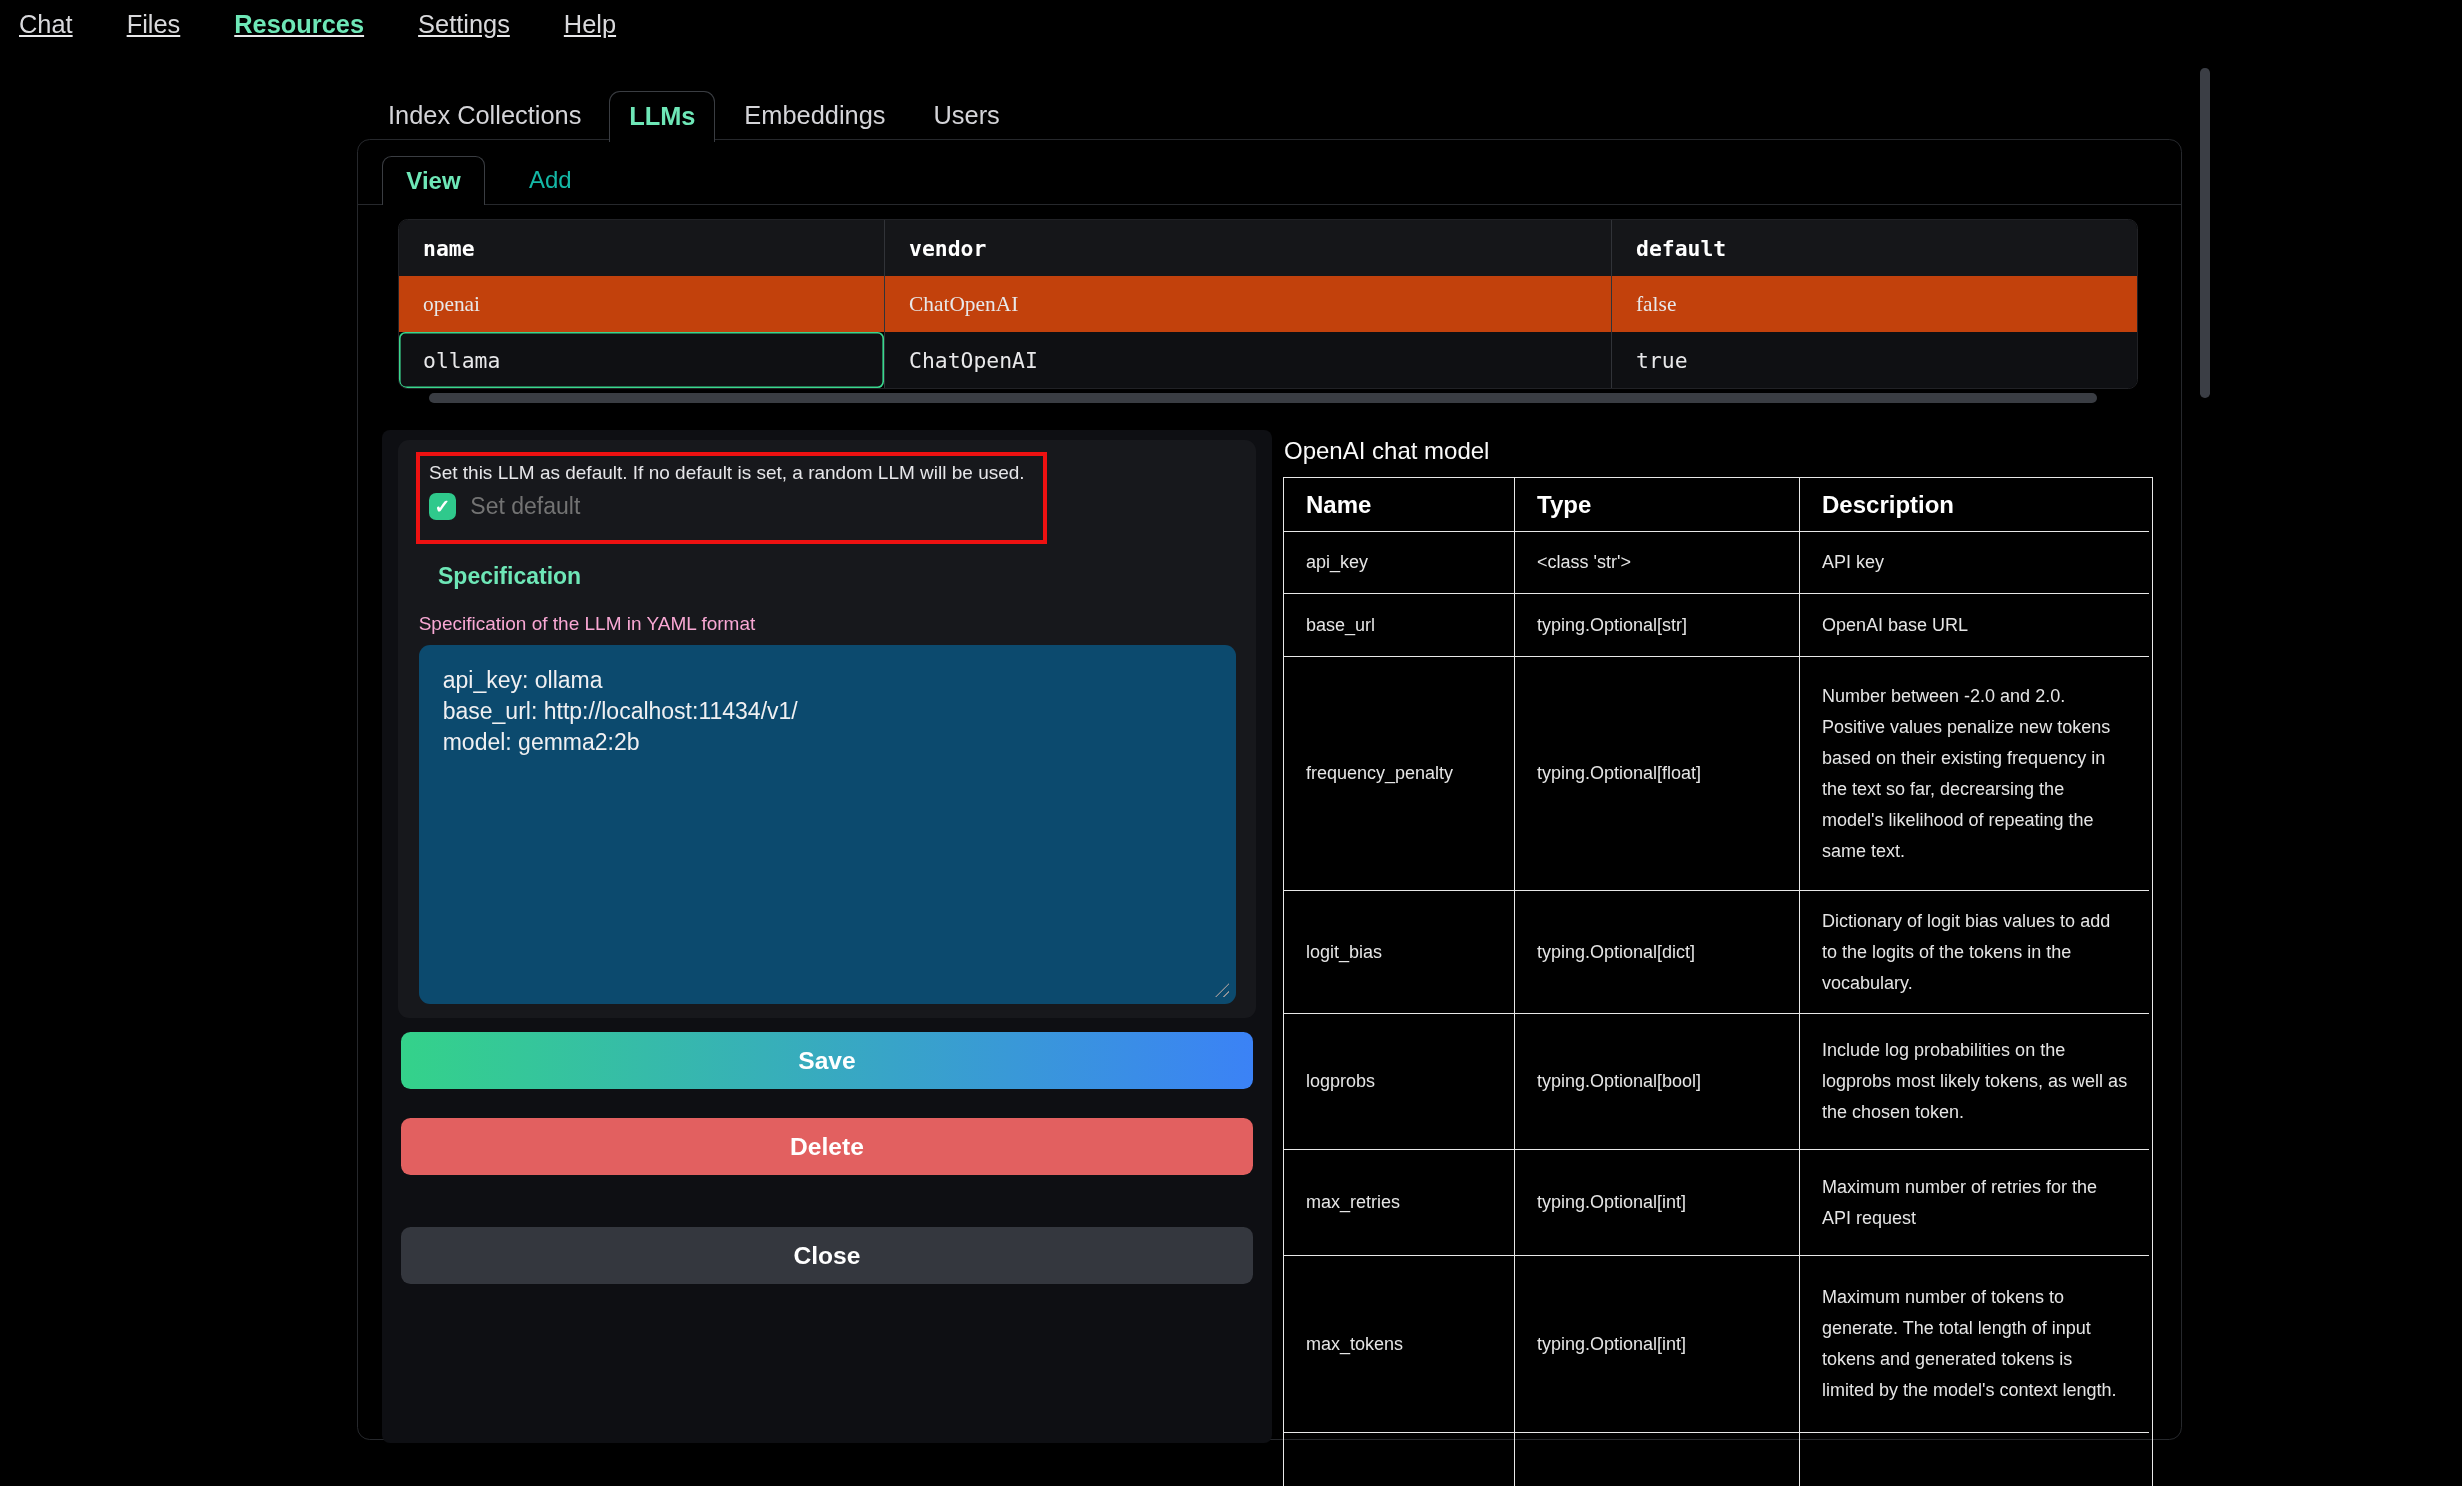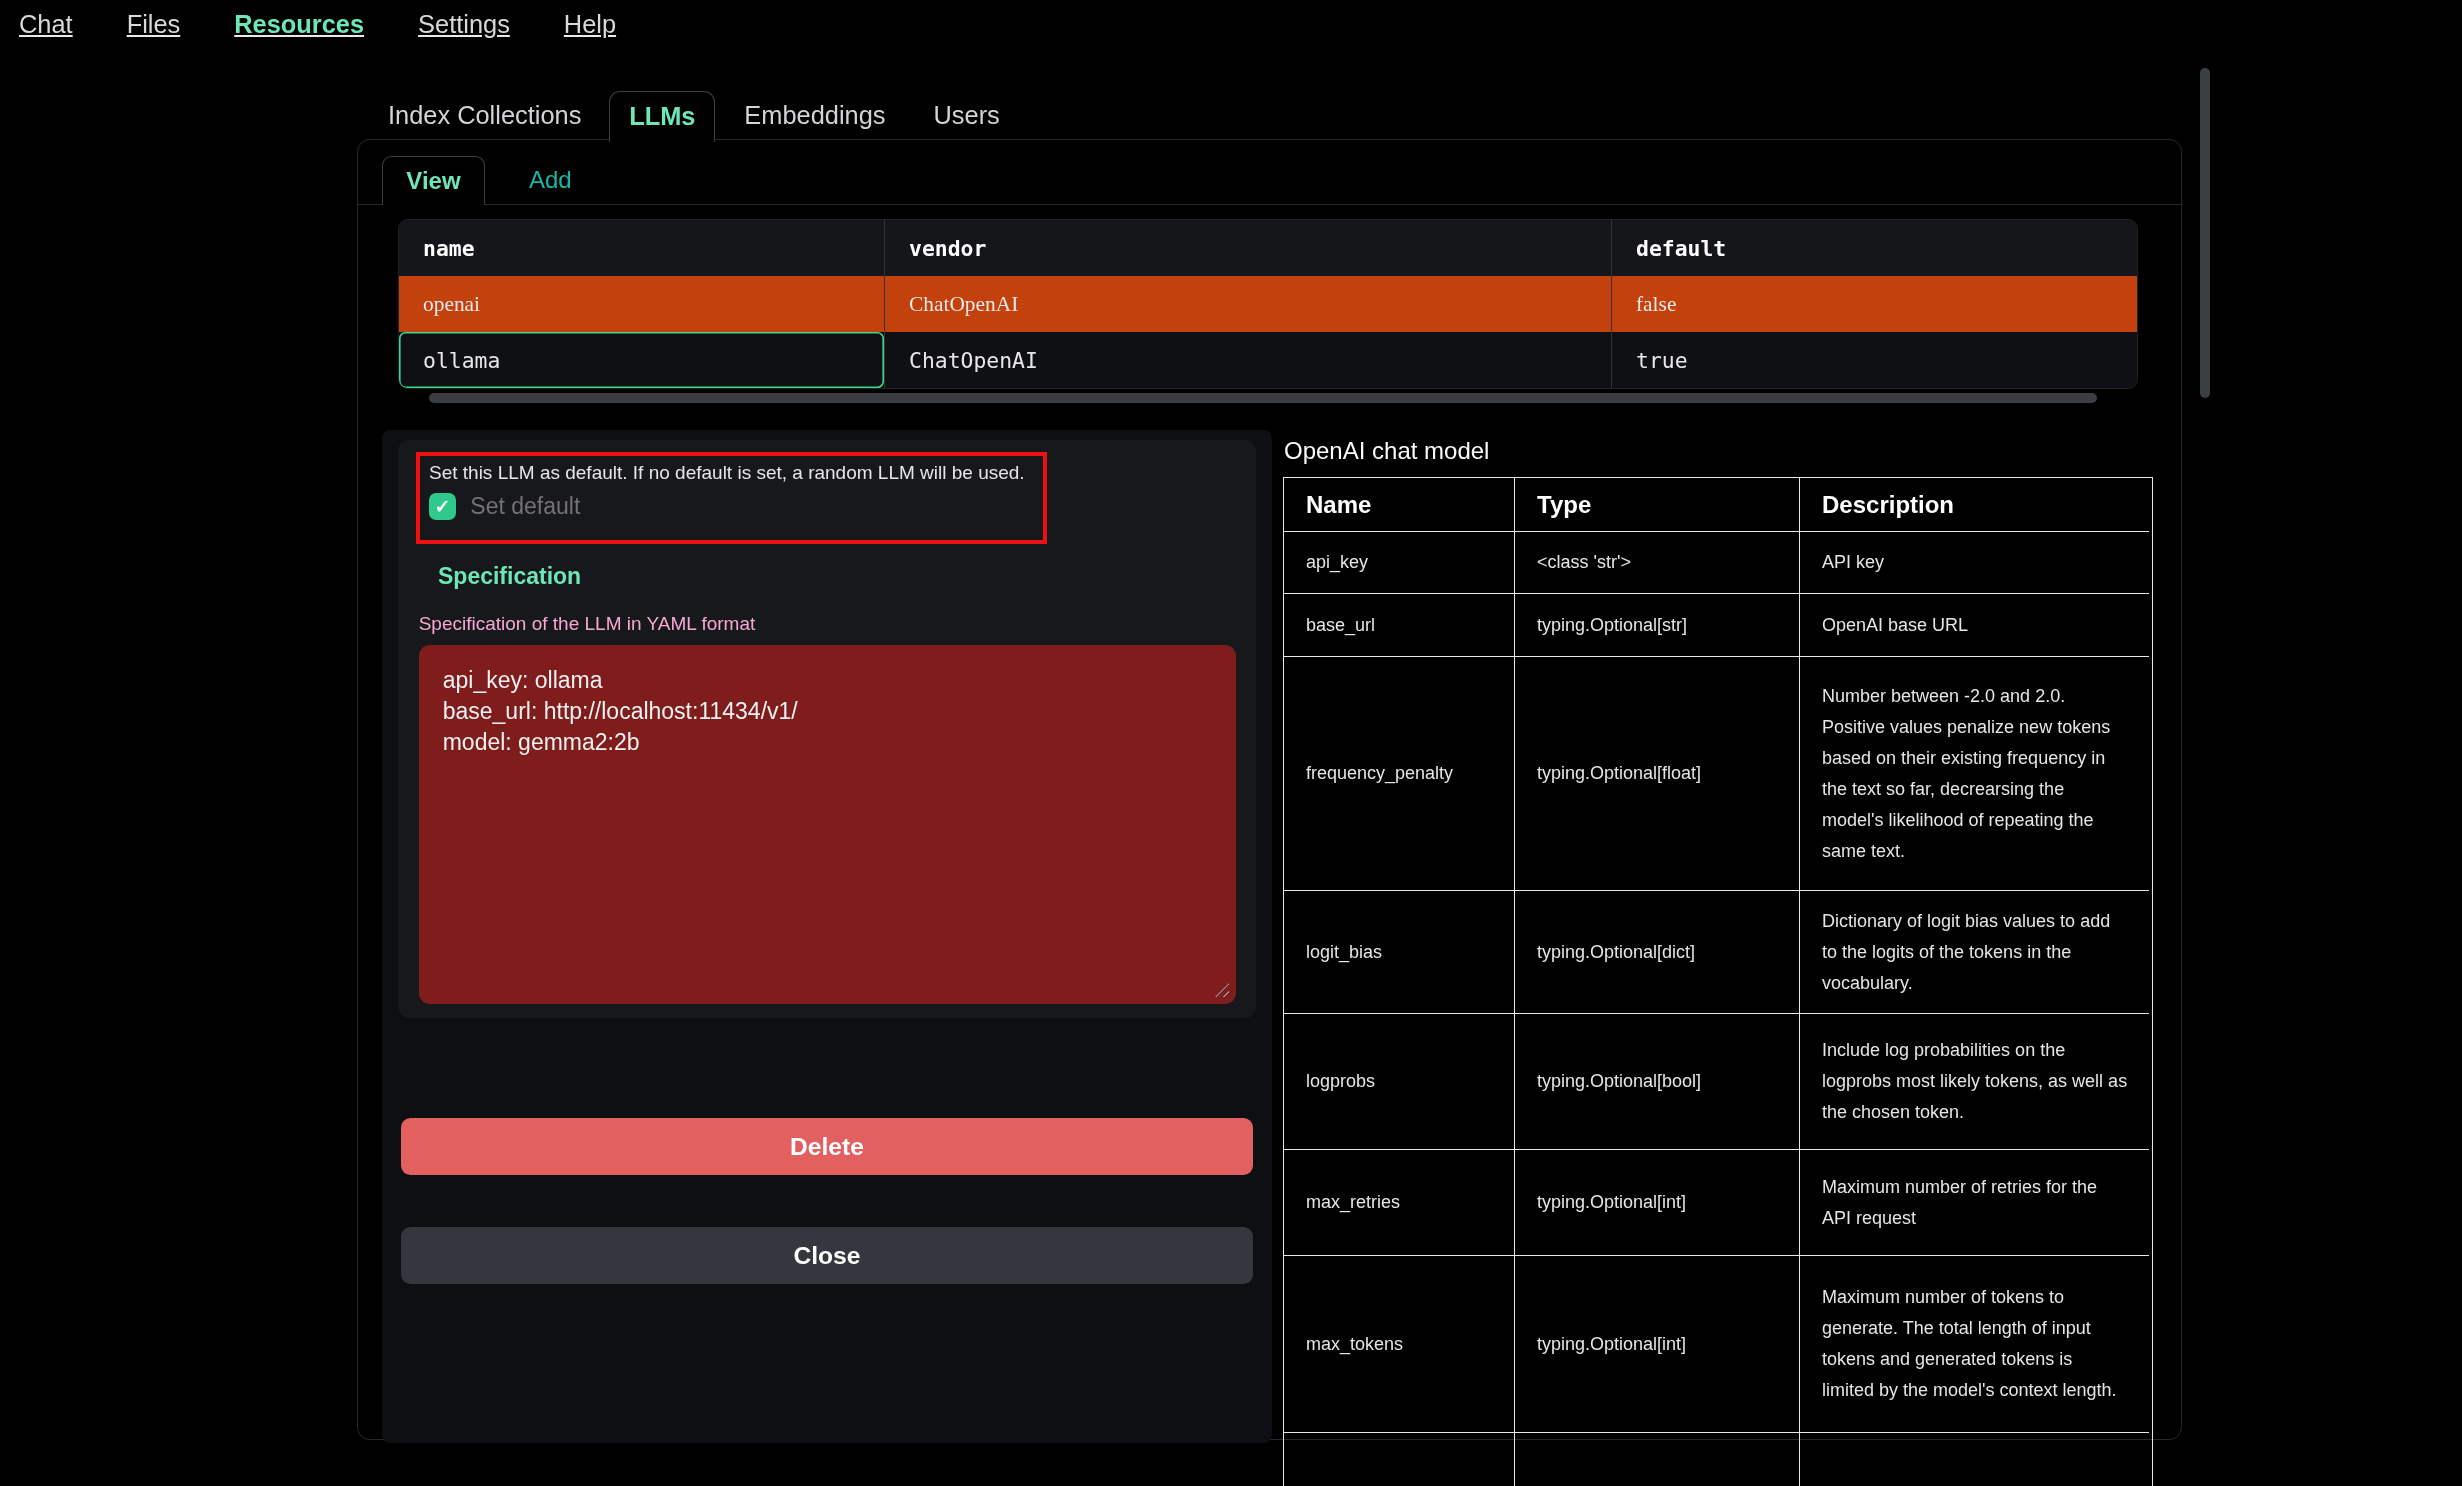--- a/index.html
+++ b/index.html
@@ -67,21 +67,21 @@
   .inner-panel{position:absolute;left:16px;top:9.5px;width:858px;height:578px;background:#17181c;border-radius:11px;}
   .red-box{position:absolute;left:17.5px;top:12.7px;width:631px;height:92px;border:4.8px solid var(--highlight-red);padding:4.8px 9.5px;}
   .warn-text{font-size:19px;color:#e6e6e9;line-height:24px;}
   .checkbox-row{display:flex;align-items:center;margin-top:8px;}
   .checkbox{width:27px;height:27px;background:var(--checkbox-green);border-radius:7.1px;display:flex;align-items:center;justify-content:center;}
   .checkbox .mark{color:#fff;font-size:19px;font-weight:bold;line-height:1;}
   .checkbox-label{margin-left:14.3px;font-size:23px;color:#737373;}
   .spec-heading{position:absolute;left:40px;top:123px;font-size:23px;font-weight:bold;color:var(--accent-green);}
   .yaml-label{position:absolute;left:20.7px;top:173px;font-size:19px;color:#f9a8d4;}
   .yaml-box{
-    position:absolute;left:20.7px;top:205px;width:817px;height:359px;background:#7f1d1d;border-radius:11px;
+    position:absolute;left:20.7px;top:205px;width:817px;height:359px;background:#0c4a6e;border-radius:11px;
     padding:20.7px 24px;font-size:23px;line-height:31px;color:#f0f0f2;
   }
   .resize-handle{
     position:absolute;right:6.4px;bottom:6.4px;width:14.3px;height:14.3px;
     background:repeating-linear-gradient(135deg,transparent 0 4px,#8d9096 4px 5.6px);
     clip-path:polygon(100% 0,100% 100%,0 100%);
   }
   
   .btn{position:absolute;left:19px;width:852px;height:57px;border-radius:9.5px;border:none;
        display:flex;align-items:center;justify-content:center;font-size:24.6px;font-weight:bold;color:#fff;
@@ -170,20 +170,21 @@
       <div class="yaml-label">Specification of the LLM in YAML format</div>
 
       <div class="yaml-box">
         <div>api_key: ollama</div>
         <div>base_url: http://localhost:11434/v1/</div>
         <div>model: gemma2:2b</div>
         <div class="resize-handle"></div>
       </div>
     </div>
 
+    <div class="btn btn-save">Save</div>
     <div class="btn btn-delete">Delete</div>
     <div class="btn btn-close">Close</div>
   </div>
 </div>
 
 <div class="right-title">OpenAI chat model</div>
 
 <div class="schema-table">
   <div class="s-cell head first n r-h">Name</div>
   <div class="s-cell head first t r-h">Type</div>

